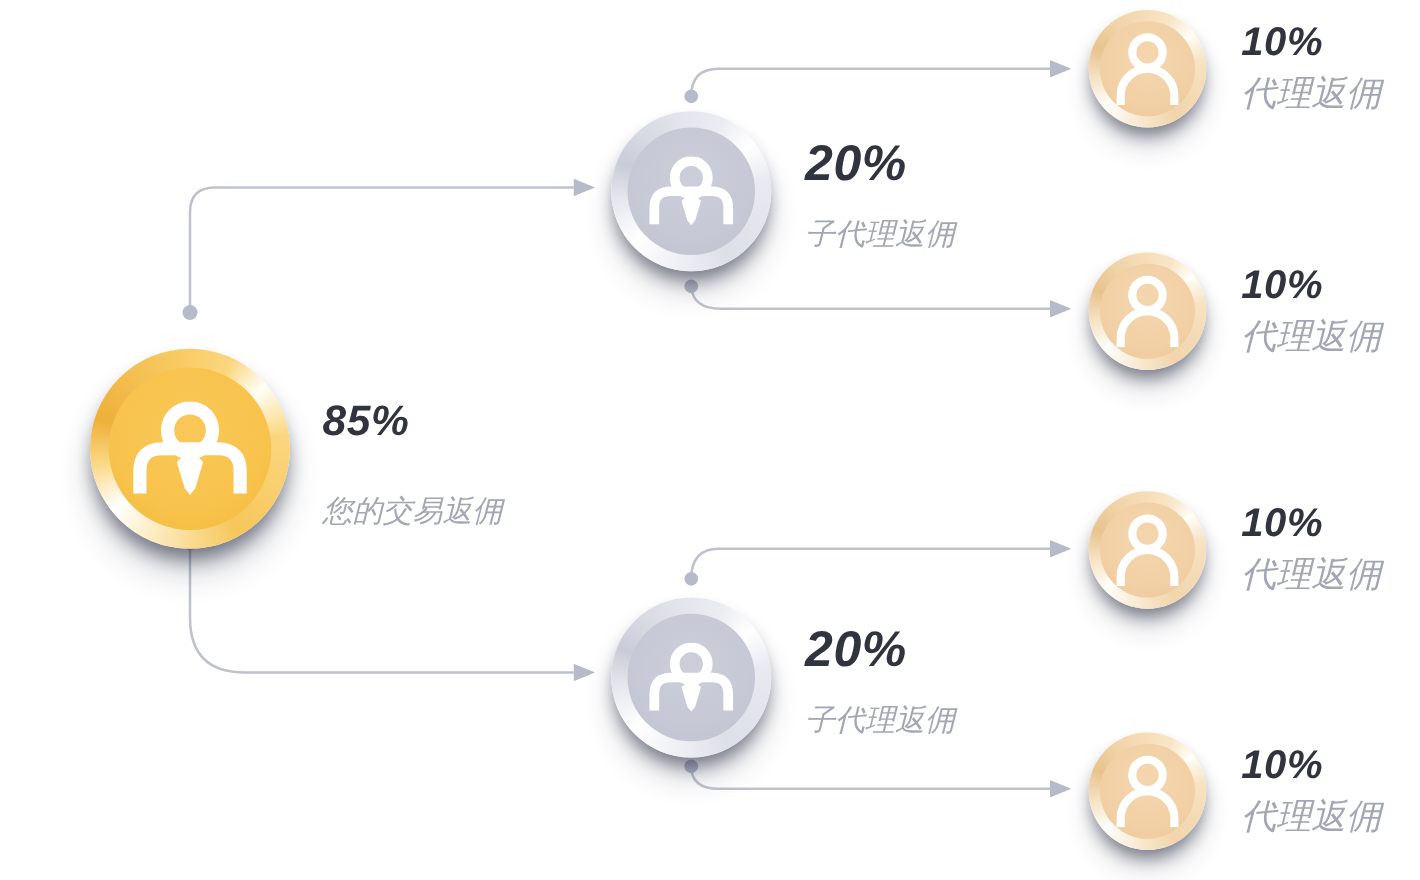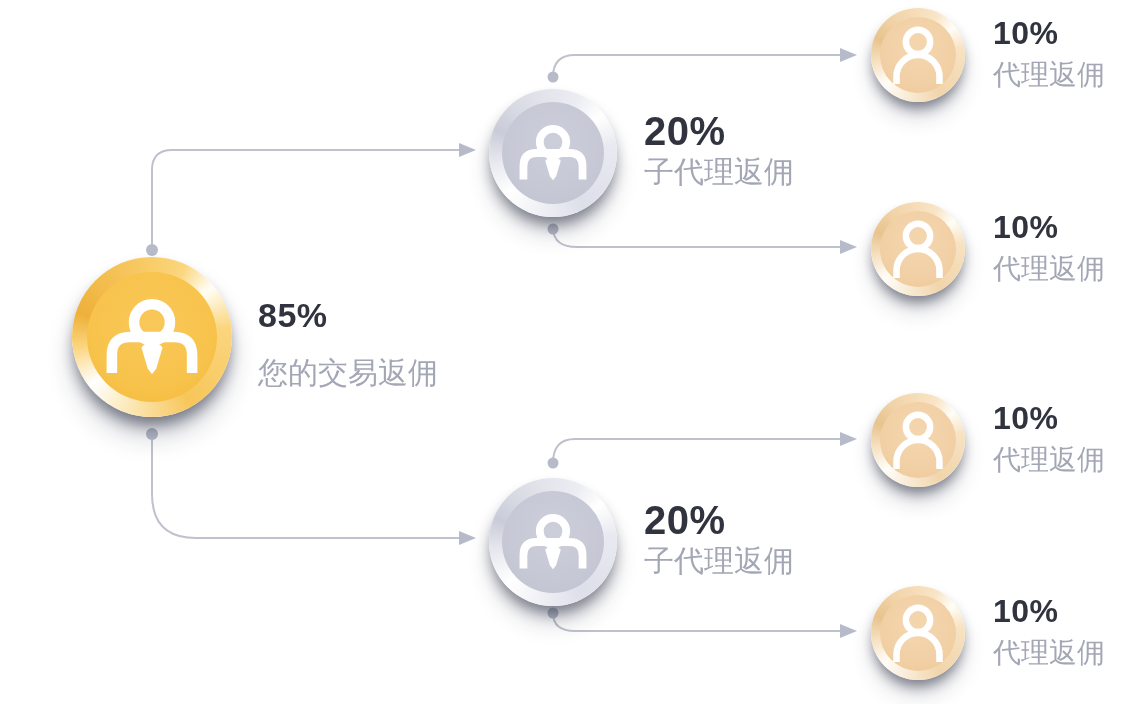--- a/index.html
+++ b/index.html
@@ -50,27 +50,27 @@
       #f6deba 0deg,#f8e5c7 25deg,#fffdf6 52deg,#f7e2c2 82deg,
       #f1d5ab 150deg,#fffdf8 228deg,#f6e0bf 262deg,
       #e8c38d 292deg,#f0d2a6 322deg,#f6deba 360deg);
     box-shadow:0 8px 12px -2px rgba(32,38,58,.45), 0 16px 24px -6px rgba(32,38,58,.30);
   }
   .coin-agent .coin-face {
     left:9px; top:9px; width:76px; height:76px;
     background:radial-gradient(circle at 50% 40%, #f4d6ae 0%, #f2d0a6 60%, #edc795 100%);
   }
 
-  .node-text { position:absolute; white-space:nowrap; }
+  .node-text { position:absolute; white-space:nowrap;font-style:italic; }
   .percent { font-weight:bold; color:#31343e; letter-spacing:.5px; }
   .label { color:#a3a6b4; }
   .owner .percent { font-size:34px; line-height:40px; }
-  .owner .label { font-size:30px; margin-top:18px; }
+  .owner .label { font-size:24px; margin-top:36px; }
   .sub .percent { font-size:40px; line-height:38px; }
-  .sub .label { font-size:30px; margin-top:2px; }
+  .sub .label { font-size:24px; margin-top:21px; }
   .agent .percent { font-size:32px; line-height:38px; }
   .agent .label { font-size:28px; margin-top:4px; }
 
   .icon-svg { display:block; }
 </style>
 </head>
 <body>
 
 <div class="canvas">
 
@@ -103,21 +103,21 @@
         <path d="M12,70 L12,53 Q12,36 29,36 L71,36 Q88,36 88,53 L88,70" fill="none" stroke="#ffffff" stroke-width="10"></path>
         <path d="M50,36 L60,46 L54,66 L50,71 L46,66 L40,46 Z" fill="#ffffff"></path>
       </symbol>
       <symbol id="person-plain" viewBox="0 0 60 62">
         <circle cx="30" cy="17" r="13" fill="none" stroke="#ffffff" stroke-width="7"></circle>
         <path d="M7,62 L7,54 A23,23 0 0 1 53,54 L53,62" fill="none" stroke="#ffffff" stroke-width="7"></path>
       </symbol>
     </defs>
   </svg>
 
-  <div class="node owner" style="left:72px; top:257px;">
+  <div class="node owner" style="left:72px; top:279px;">
     <div class="coin coin-owner">
       <div class="coin-face">
         <svg class="icon-svg" width="106" height="76">
           <use href="#person-tie"></use>
         </svg>
       </div>
     </div>
     <div class="node-text" style="left:186px; top:38px;">
       <div class="percent">85%</div>
       <div class="label">您的交易返佣</div>

